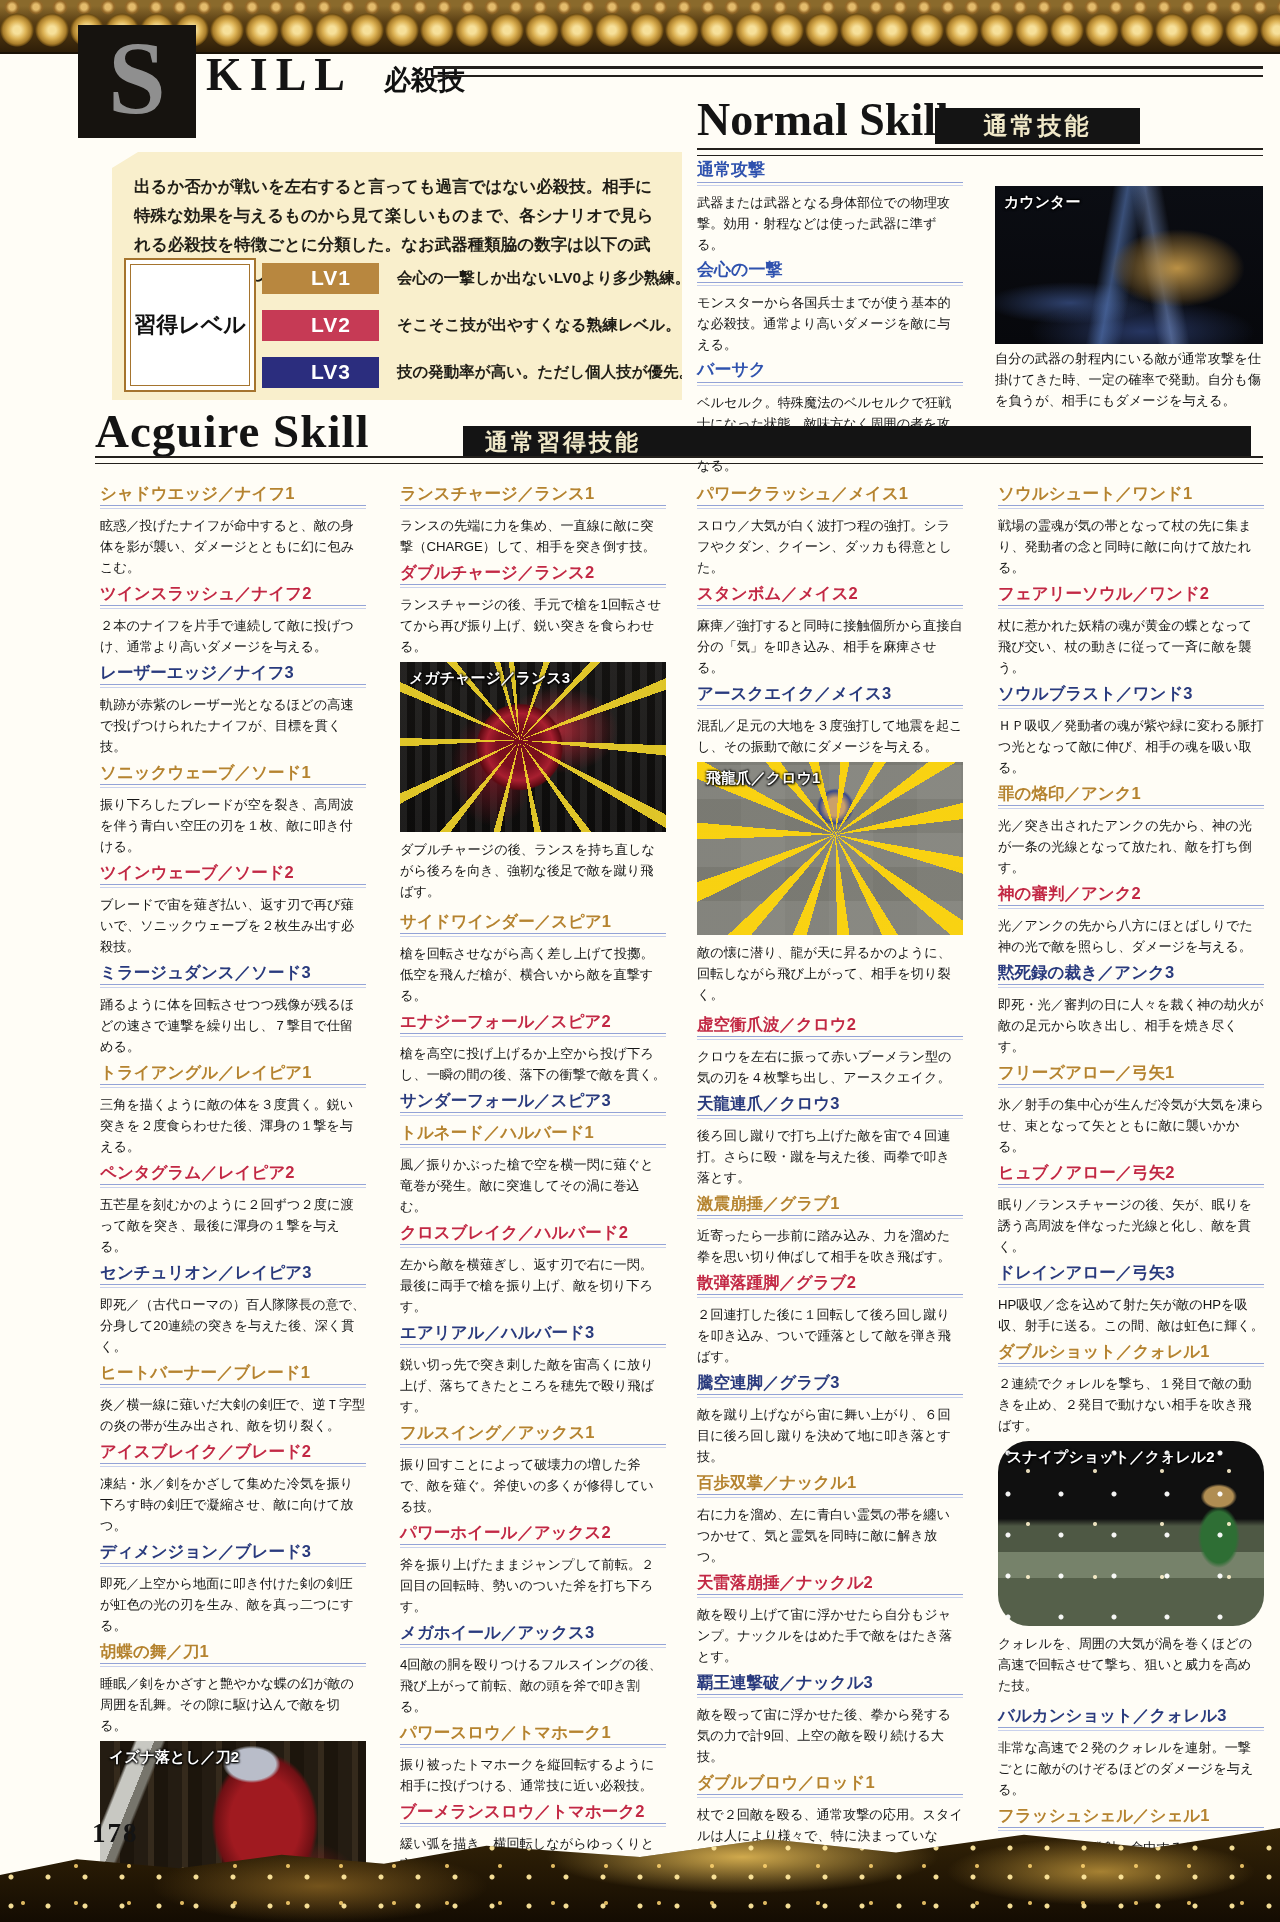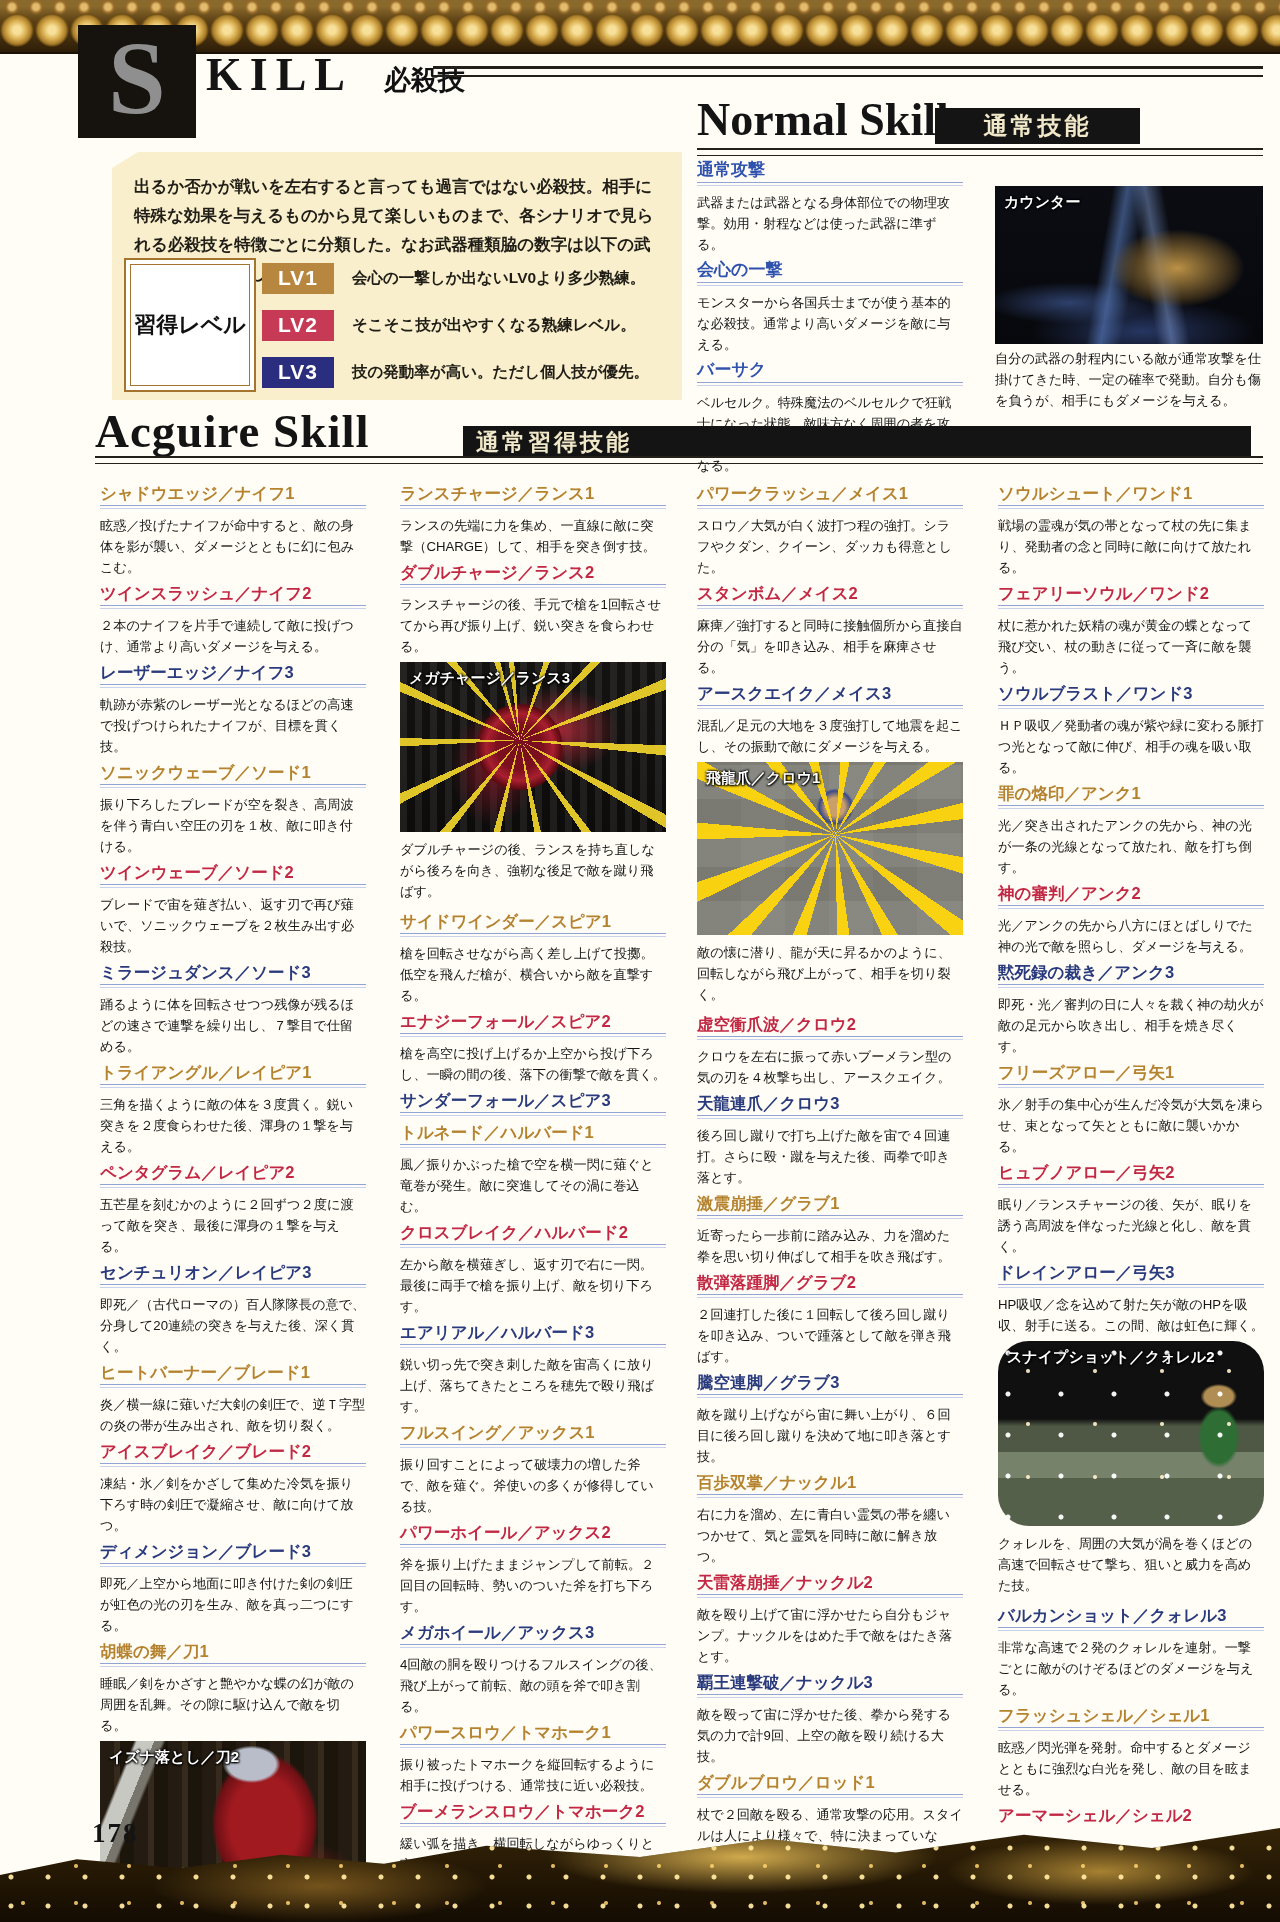--- a/index.html
+++ b/index.html
@@ -37,36 +37,36 @@
   .intro-box{position:absolute;left:112px;top:152px;width:570px;height:248px;background:#f9efcc;
              clip-path:polygon(26px 0,100% 0,100% 100%,0 100%,0 16px);}
   .intro-text{position:absolute;left:22px;top:20px;width:528px;font-size:16.5px;font-weight:600;
               line-height:29px;color:#1f1d16;}
   .legend-box{position:absolute;left:12px;top:106px;width:128px;height:130px;background:#fff;
               border:2px solid #a5742e;outline:1px solid #a5742e;outline-offset:-7px;
               display:flex;align-items:center;justify-content:center;}
   .legend-box span{font-size:22px;font-weight:bold;color:#111;}
   .lv-row{position:absolute;left:150px;height:32px;display:flex;align-items:center;}
   .lv-row.r1{top:110px}.lv-row.r2{top:157px}.lv-row.r3{top:204px}
-  .lv-badge{width:72px;height:31px;display:inline-flex;align-items:center;justify-content:center;
-            color:#fff;font-weight:bold;font-size:21px;letter-spacing:1px;}
+  .lv-badge{width:96px;height:31px;display:inline-flex;align-items:center;justify-content:center;
+            color:#fff;font-weight:bold;font-size:21px;letter-spacing:1px;padding-left:21px;}
   .lv-badge.b1{background:#b8873f}.lv-badge.b2{background:#c63a55}.lv-badge.b3{background:#2b2d7e}
   .lv-desc{margin-left:18px;font-size:15.5px;font-weight:600;color:#1f1d16;white-space:nowrap;}
   
   .section-title{font-family:"Liberation Serif","DejaVu Serif",serif;font-weight:bold;color:#141414;}
   .ns-header{position:absolute;left:697px;top:96px;width:566px;height:60px;}
   .ns-header .section-title{position:absolute;left:0;top:0;font-size:46px;line-height:48px;}
   .tag-box{position:absolute;background:#141414;color:#f0e8c8;font-weight:bold;
            display:flex;align-items:center;letter-spacing:3px;}
   .ns-tag{left:238px;top:12px;width:205px;height:36px;font-size:24px;justify-content:center;}
   .dbl-rule{position:absolute;left:0;bottom:0;width:100%;height:5px;
             border-top:2px solid #23201c;border-bottom:1px solid #23201c;}
   .as-header{position:absolute;left:95px;top:406px;width:1168px;height:58px;}
   .as-header .section-title{position:absolute;left:0;top:0;font-size:47px;line-height:50px;letter-spacing:1px;}
-  .as-tag{left:368px;top:20px;right:12px;height:32px;font-size:23px;padding-left:13px;}
+  .as-tag{left:368px;top:20px;right:12px;height:32px;font-size:23px;padding-left:22px;}
   
   .col{position:absolute;top:483px;width:266px;}
   #col-1{left:100px}#col-2{left:400px}#col-3{left:697px}#col-4{left:998px}
   .ns-entries{position:absolute;left:0;top:64px;width:266px;}
   .skill{margin-bottom:5px;}
   .skill-title{font-size:16.5px;font-weight:bold;line-height:20px;white-space:nowrap;}
   .skill-title.lv1{color:#b5832f}.skill-title.lv2{color:#c22844}.skill-title.lv3{color:#293a7d}
   .skill-title.blue{color:#2f52ae;font-size:17px;}
   .title-rule{height:4px;margin:2px 0 6px;
       background:linear-gradient(to bottom,#93a3d6 0 1px,rgba(0,0,0,0) 1px 3px,#c9d1ec 3px 4px);}
@@ -431,20 +431,25 @@
       <div class="skill">
         <div class="skill-title lv2">ヒュブノアロー／弓矢2</div>
         <div class="title-rule"></div>
         <div class="skill-desc">眠り／ランスチャージの後、矢が、眠りを誘う高周波を伴なった光線と化し、敵を貫く。</div>
       </div>
       <div class="skill">
         <div class="skill-title lv3">ドレインアロー／弓矢3</div>
         <div class="title-rule"></div>
         <div class="skill-desc">HP吸収／念を込めて射た矢が敵のHPを吸収、射手に送る。この間、敵は虹色に輝く。</div>
       </div>
+      <div class="skill">
+        <div class="skill-title lv1">ダブルショット／クォレル1</div>
+        <div class="title-rule"></div>
+        <div class="skill-desc">２連続でクォレルを撃ち、１発目で敵の動きを止め、２発目で動けない相手を吹き飛ばす。</div>
+      </div>
       <div class="figure fig-snipe">
         <span class="fig-label">スナイプショット／クォレル2</span>
       </div>
       <div class="fig-caption">クォレルを、周囲の大気が渦を巻くほどの高速で回転させて撃ち、狙いと威力を高めた技。</div>
       <div class="skill">
         <div class="skill-title lv3">バルカンショット／クォレル3</div>
         <div class="title-rule"></div>
         <div class="skill-desc">非常な高速で２発のクォレルを連射。一撃ごとに敵がのけぞるほどのダメージを与える。</div>
       </div>
       <div class="skill">

